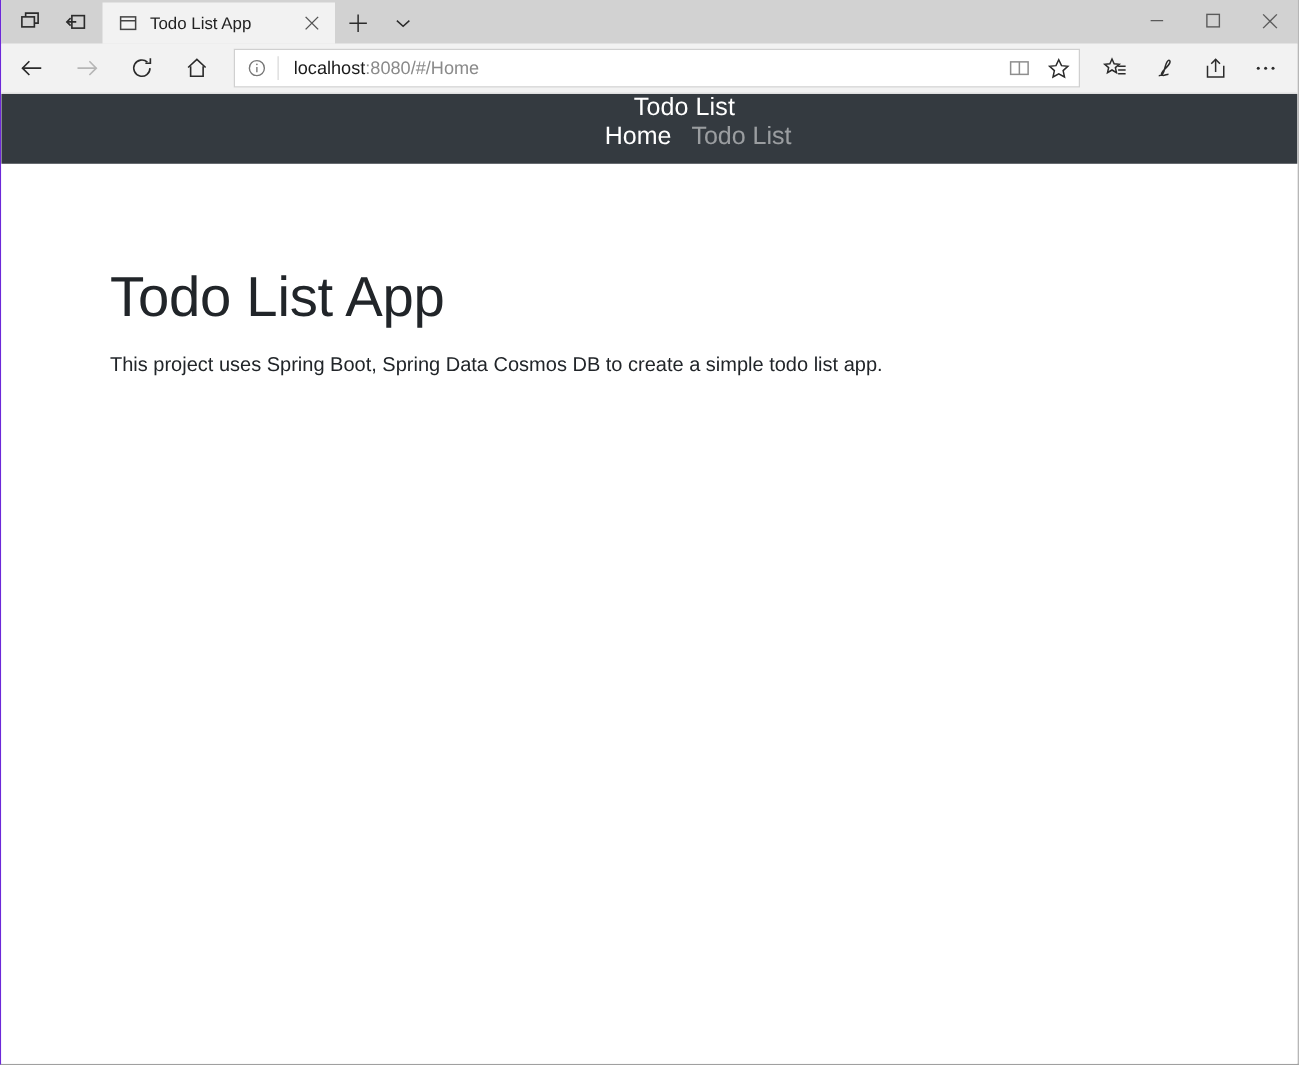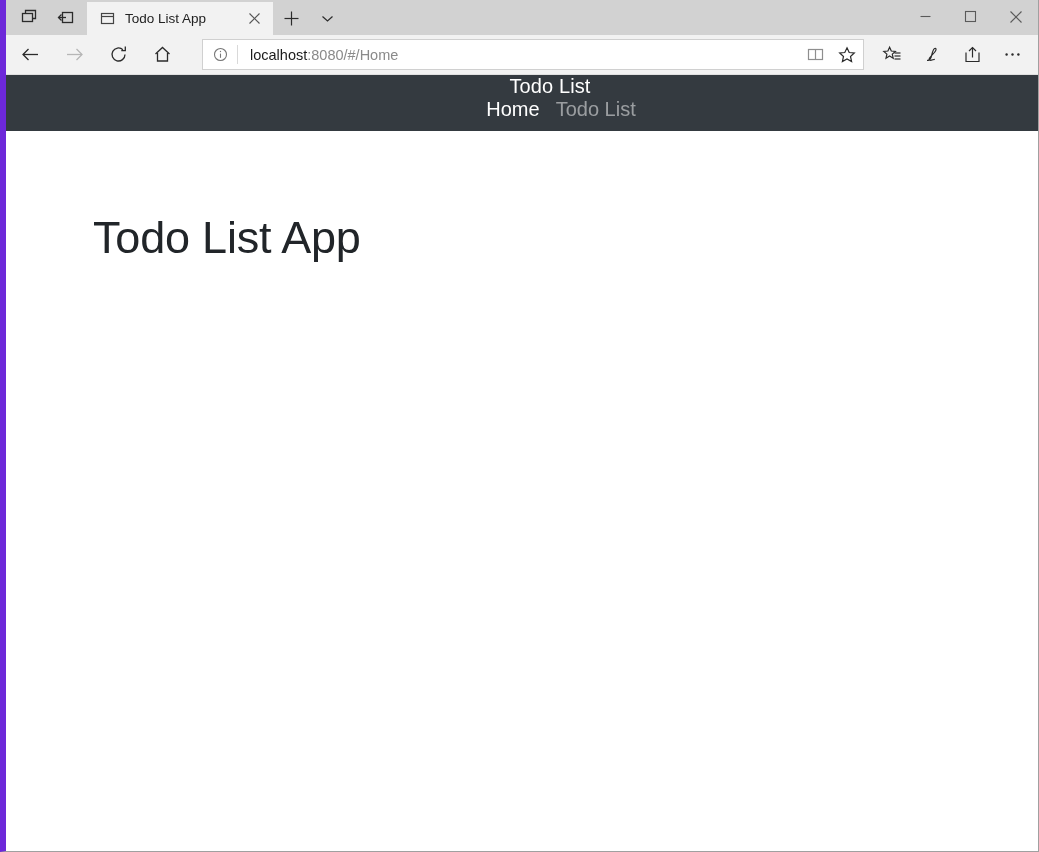--- a/index.html
+++ b/index.html
@@ -15,21 +15,21 @@
     -webkit-font-smoothing: antialiased;
   }
 
   
   .browser-window {
     position: absolute;
     left: 0; top: 0;
     width: 1039px;
     height: 852px;
     box-sizing: border-box;
-    border-left: 6px solid #6d28d9;
+    border-left: 1px solid #6d28d9;
     border-right: 1px solid #a0a0a0;
     border-bottom: 1px solid #a0a0a0;
     background: #ffffff;
     display: flex;
     flex-direction: column;
   }
 
   
   .tab-strip {
     height: 35px;
@@ -120,21 +120,21 @@
     width: 40px; height: 36px;
     display: flex; align-items: center; justify-content: center;
     color: #2b2b2b;
     margin-left: 4px;
   }
   .nav-btn.disabled { color: #b6b6b6; }
 
   .addressbar {
     flex: 1 1 auto;
     height: 31px;
-    margin: 0 8px 0 20px;
+    margin: 0 8px 0 10px;
     background: #ffffff;
     border: 1px solid #d0d0d0;
     display: flex;
     align-items: center;
     box-sizing: border-box;
   }
   .ab-info {
     width: 34px; height: 29px;
     display: flex; align-items: center; justify-content: center;
     color: #777;
@@ -389,16 +389,17 @@
     <div class="navbar">
       <span class="navbar-brand">Todo List</span>
       <nav class="navbar-nav">
         <a class="nav-link active">Home</a>
         <a class="nav-link">Todo List</a>
       </nav>
     </div>
 
     <div class="content">
       <h1>Todo List App</h1>
+      <p>This project uses Spring Boot, Spring Data Cosmos DB to create a simple todo list app.</p>
     </div>
 
   </div>
 </div>
 
 </body></html>

